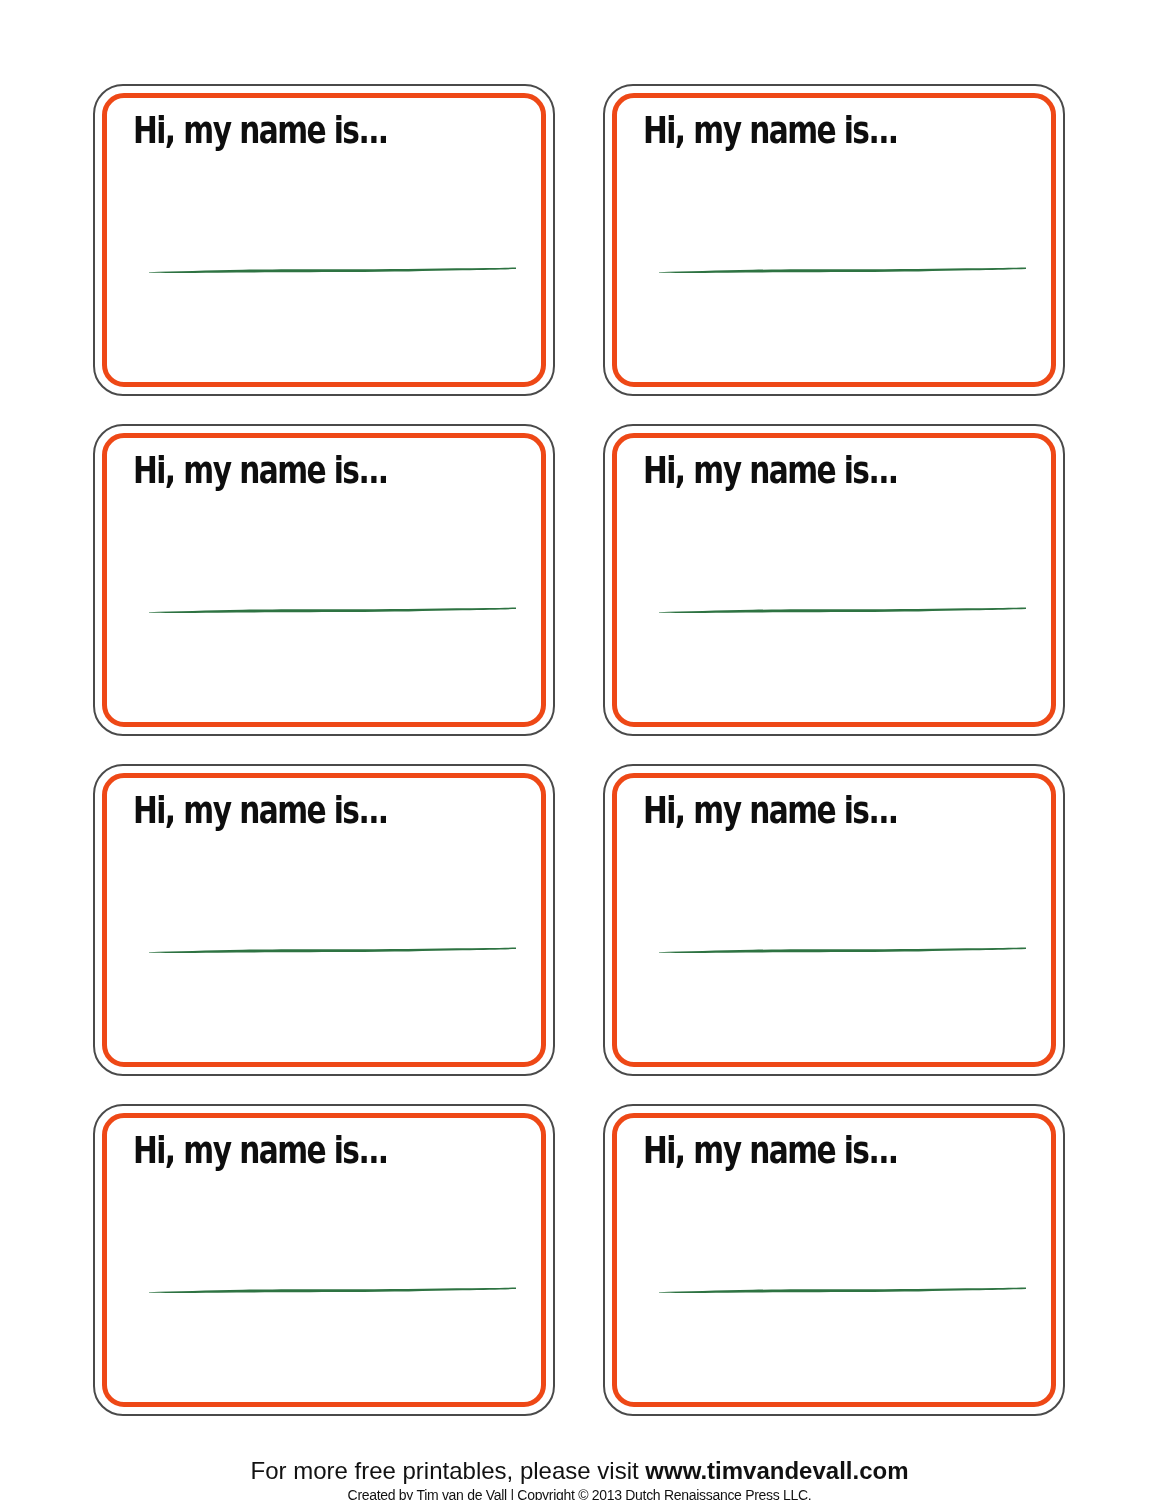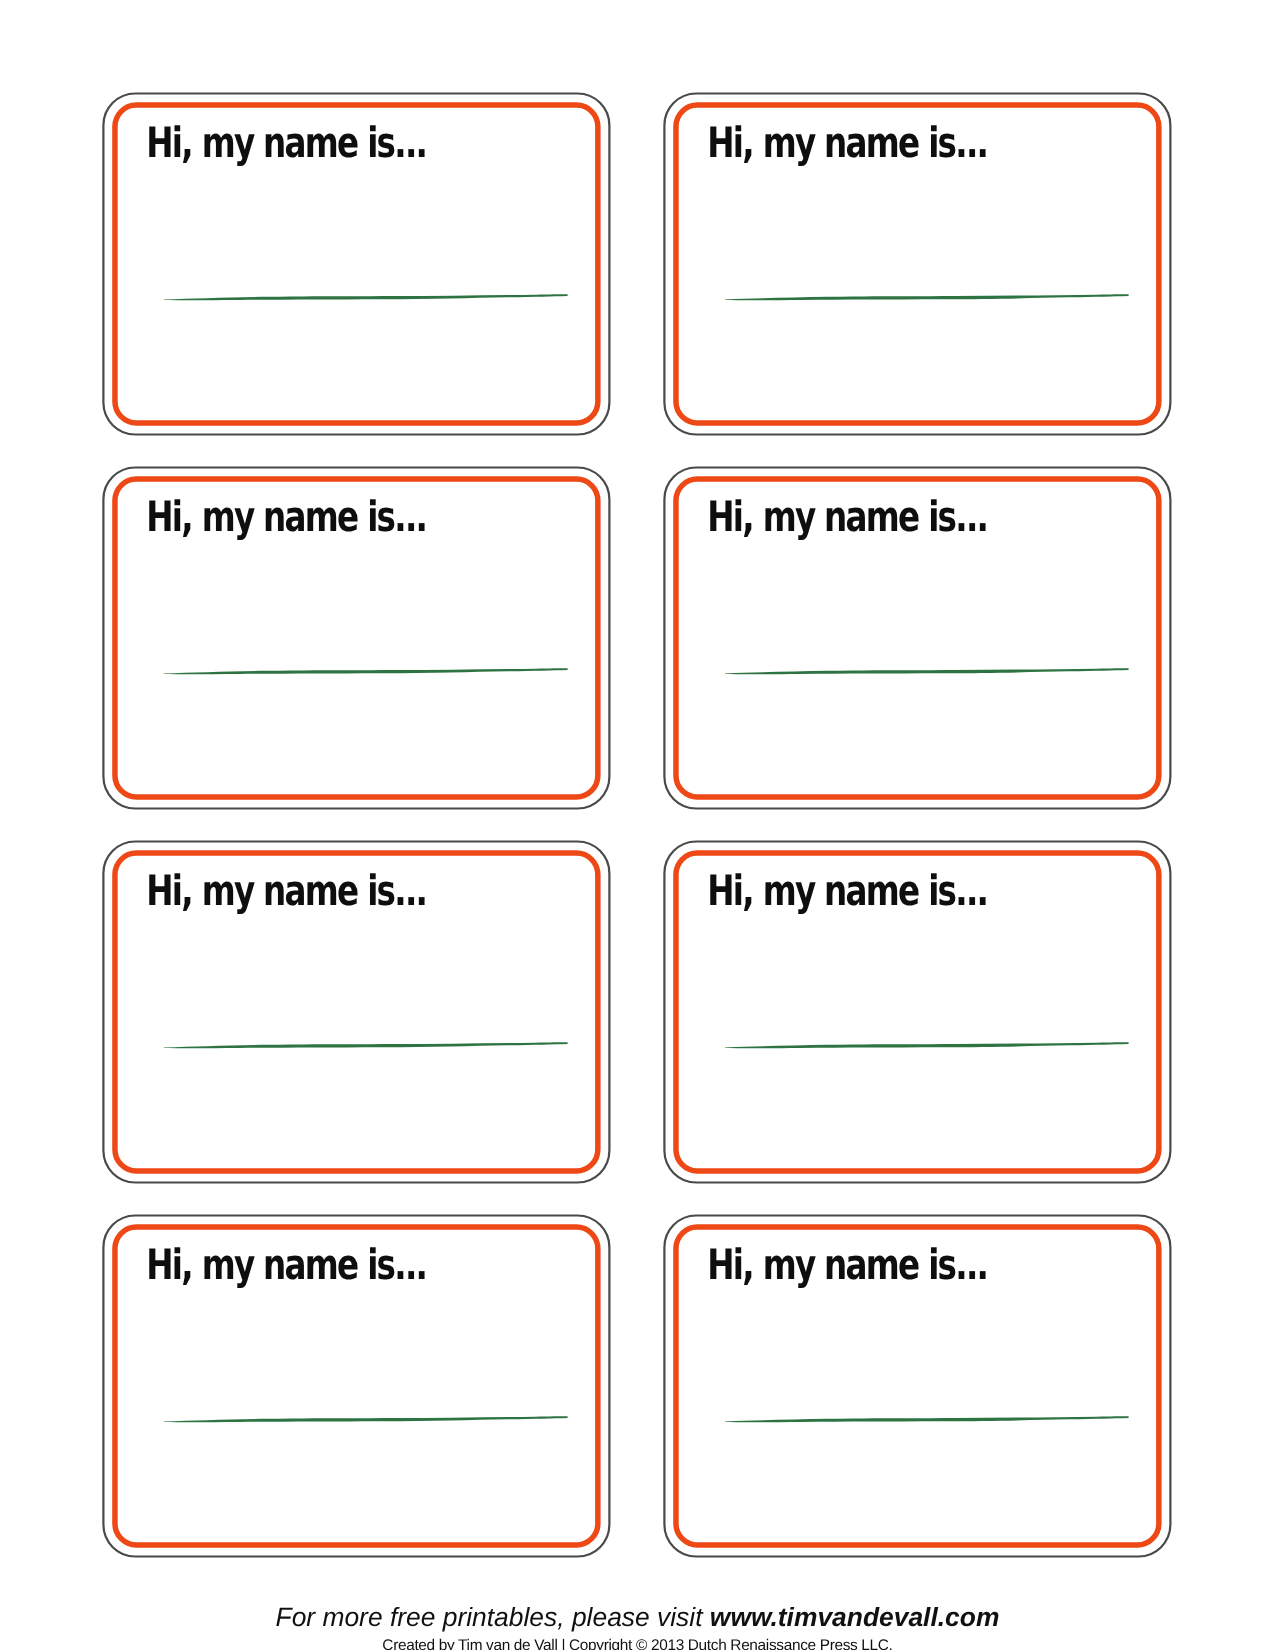--- a/index.html
+++ b/index.html
@@ -63,21 +63,20 @@
     fill: var(--line-green, #2e7342);
   }
   .footer {
     margin-top: 24px;
     text-align: center;
     color: #111111;
   }
   .footer-line1 {
     font-size: 24px;
     line-height: 1.15;
-    font-style: italic;
   }
   .footer-line1 b {
     font-weight: bold;
   }
   .footer-line2 {
     font-size: 14px;
     line-height: 1.2;
     letter-spacing: -0.3px;
     margin-top: 2px;
   }

